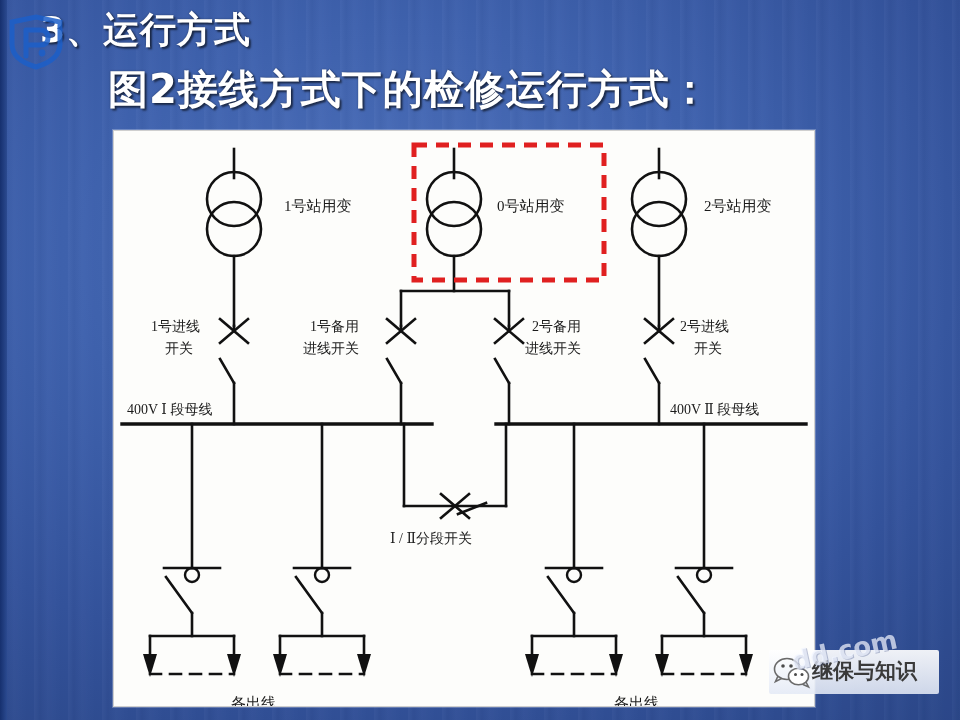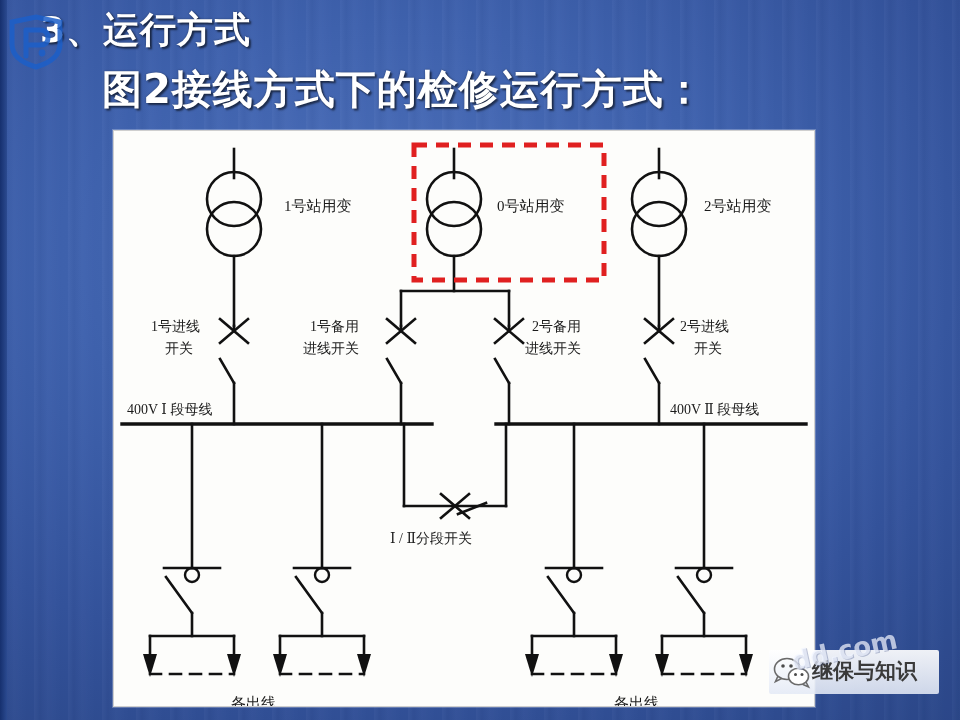--- a/index.html
+++ b/index.html
@@ -31,21 +31,21 @@
 
   
   .title-line{
     position:absolute;color:#ffffff;white-space:nowrap;
     font-family:"DejaVu Sans","Liberation Sans",sans-serif;
     font-weight:700;
     text-shadow:2px 2px 2px rgba(0,0,0,.55), 0 0 2px rgba(0,0,0,.4);
     letter-spacing:1px;
   }
   #title-main{left:40px;top:6px;font-size:36px;}
-  #title-sub{left:102px;top:62px;font-size:40px;}
+  #title-sub{left:108px;top:62px;font-size:40px;}
 
   
   #panel{
     position:absolute;left:113px;top:130px;width:700px;height:575px;
     background:#fdfdfb;border:1px solid #cfcfcf;
     box-shadow:0 0 0 1px rgba(255,255,255,.25);
   }
   #svgwrap{position:absolute;left:0;top:0;width:700px;height:575px;}
 
   .dlabel{

